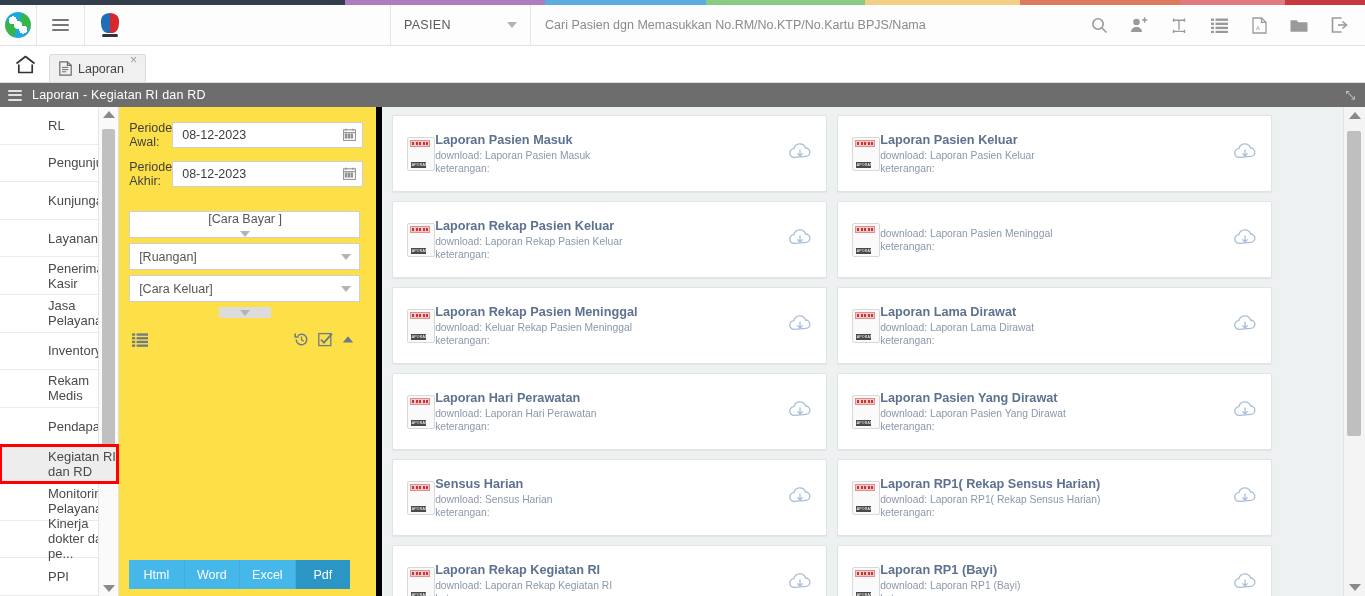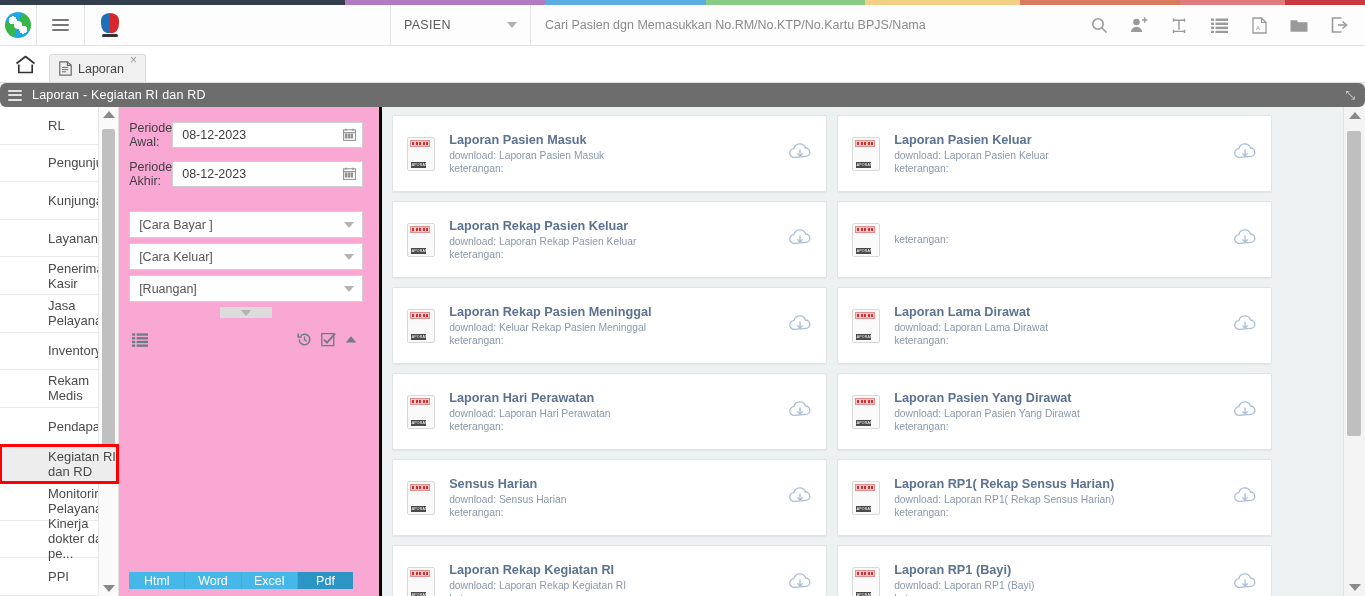--- a/index.html
+++ b/index.html
@@ -89,21 +89,21 @@
     background: #f0f0f0; border: 1px solid #dcdcdc; border-bottom: none;
     padding: 0 8px 0 9px; margin-left: 5px; cursor: pointer;
     border-radius: 3px 3px 0 0;
   }
   .tab-label { font-size: 12.5px; color: #444; }
   .tab-close { font-size: 12px; color: #9a9a9a; align-self: flex-start; margin-top: -2px; cursor: pointer; }
 
   
   #titlebar {
     height: 24px; background: #6d6d6d; color: #fff;
-    display: flex; align-items: center; padding: 0 10px 0 8px; border-radius: 6px;
+    display: flex; align-items: center; padding: 0 10px 0 8px;
   }
   #titlebar .bars span { background: #e2e2e2; height: 2px; margin: 2.5px 0; }
   #titlebar .bars { width: 14px; }
   #title-text { font-size: 12.5px; margin-left: 10px; letter-spacing: .2px; }
   #expand-icon { margin-left: auto; color: #d6d6d6; font-size: 12px; }
 
   
   #body { display: flex; height: calc(596px - 5px - 41px - 37px - 24px); }
 
   
@@ -120,53 +120,53 @@
     background: #fafafa; border-left: 1px solid #e6e6e6;
     display: flex; flex-direction: column; align-items: center; justify-content: space-between;
     padding: 4px 0; cursor: pointer;
   }
   .arr-up { width: 0; height: 0; border-left: 6px solid transparent; border-right: 6px solid transparent; border-bottom: 7px solid #8a8a8a; }
   .arr-dn { width: 0; height: 0; border-left: 6px solid transparent; border-right: 6px solid transparent; border-top: 7px solid #8a8a8a; }
   #side-thumb { position: absolute; right: 3px; top: 22px; width: 13px; height: 330px; background: #c0c0c0; border-radius: 2px; }
 
   
   #filter-panel {
-    width: 263px; background: #f9a8d4; border-right: 3px solid #000000;
+    width: 263px; background: #fde047; border-right: 6px solid #000000;
     display: flex; flex-direction: column; position: relative;
   }
   #filter-inner { padding: 14px 16px 0 10px; flex: 1 1 auto; }
   .frow { display: flex; align-items: center; margin-bottom: 11px; }
   .flabel { width: 90px; font-size: 12.5px; color: #3f3f3f; }
   .date-box {
     flex: 1 1 auto; height: 26px; background: #fff; border: 1px solid #cfcfcf;
     display: flex; align-items: center; padding: 0 6px 0 9px; cursor: text;
   }
   .date-box input {
     flex: 1 1 auto; border: none; outline: none; background: transparent;
     font-family: inherit; font-size: 12.5px; color: #3c3c3c;
   }
   .cal-ico { color: #8d8d8d; font-size: 13px; line-height: 1; }
   .sel-box {
     height: 27px; background: #fff; border: 1px solid #cfcfcf;
     display: flex; align-items: center; justify-content: space-between;
     padding: 0 8px 0 9px; margin-bottom: 5px; cursor: pointer;
   }
   .sel-box span { font-size: 12.5px; color: #565656; }
-  #first-sel { margin-top: 23px; }
+  #first-sel { margin-top: 23px; flex-direction: column; }
   #more-btn {
     margin: 5px auto 0; width: 52px; height: 11px; background: #dcdcdc;
     display: flex; align-items: center; justify-content: center; cursor: pointer;
   }
   #tool-row {
     display: flex; align-items: center; justify-content: space-between;
     padding: 14px 6px 0 3px;
   }
   #tool-row .right { display: flex; align-items: center; gap: 9px; }
   .t-ico { color: #6d7b88; cursor: pointer; display: flex; }
-  #export-bar { display: flex; height: 17px; margin: 0 26px 7px 10px; }
+  #export-bar { display: flex; height: 29px; margin: 0 26px 7px 10px; }
   .exp-btn {
     flex: 1 1 0; display: flex; align-items: center; justify-content: center;
     background: #45b7e8; color: #fff; font-size: 12.5px; cursor: pointer;
     border-right: 1px solid #3facdd;
   }
   .exp-btn.active { background: #2b96c6; }
   .exp-btn:last-child { border-right: none; }
 
   
   #reports {
@@ -192,21 +192,21 @@
     position: absolute; top: 3px; left: 3px; right: 5px; height: 7px;
     background: #f3c9c9; border: 1px solid #e08f8f; display: flex; gap: 1.5px;
     align-items: center; justify-content: center;
   }
   .doc-ico .redbar i { width: 2px; height: 3px; background: #c33; display: block; }
   .doc-ico .tag {
     position: absolute; bottom: 3px; left: 4px; width: 15px; height: 6px;
     background: #4a4a4a; color: #fff; font-size: 3.5px;
     display: flex; align-items: center; justify-content: center; letter-spacing: .2px;
   }
-  .card-txt { margin-left: 14px; flex: 1 1 auto; min-width: 0; }
+  .card-txt { flex: 1 1 auto; min-width: 0; }
   .card-title { font-size: 12.7px; font-weight: bold; color: #5d7290; margin-bottom: 3px; }
   .card-dl { font-size: 10.3px; color: #8a98aa; margin-bottom: 2px; }
   .card-ket { font-size: 10.3px; color: #8a98aa; }
   .cloud-ico { flex: 0 0 24px; color: #a8bdd6; }
   #rep-scroll {
     position: absolute; right: 0; top: 0; width: 22px; height: 100%;
     background: #f4f4f4; border-left: 1px solid #e2e2e2;
     display: flex; flex-direction: column; align-items: center; justify-content: space-between;
     padding: 5px 0; cursor: pointer;
   }
@@ -424,25 +424,25 @@
           </span>
         </div>
       </div>
 
       <div id="selects-holder">
           <div class="sel-box" id="first-sel">
             <span>[Cara Bayar ]</span>
             <span class="caret-dn"></span>
           </div>
           <div class="sel-box">
+            <span>[Ruangan]</span>
+            <span class="caret-dn"></span>
+          </div>
+          <div class="sel-box">
             <span>[Cara Keluar]</span>
-            <span class="caret-dn"></span>
-          </div>
-          <div class="sel-box">
-            <span>[Ruangan]</span>
             <span class="caret-dn"></span>
           </div>
         </div>
 
       <div id="more-btn">
         <span class="caret-dn"></span>
       </div>
 
       <div id="tool-row">
         <span class="t-ico">
@@ -561,20 +561,21 @@
             <div class="redbar">
               <i></i>
               <i></i>
               <i></i>
               <i></i>
               <i></i>
             </div>
             <div class="tag">LAPORAN</div>
           </div>
           <div class="card-txt">
+            <div class="card-dl">download: Laporan Pasien Meninggal</div>
             <div class="card-ket">keterangan:</div>
           </div>
           <div class="cloud-ico"><svg width="24" height="20" viewBox="0 0 24 20" fill="none" stroke="currentColor" stroke-width="1.3">
               <path d="M6.4 15.4a4.4 4.4 0 0 1-.5-8.8 6 6 0 0 1 11.6-.6 4.2 4.2 0 0 1 .3 8.4z"></path>
               <path d="M12 7.6v6.2M9.4 11.4L12 14.1l2.6-2.7"></path>
             </svg></div>
         </div>
         <div class="card">
           <div class="doc-ico">
             <div class="page"></div>

